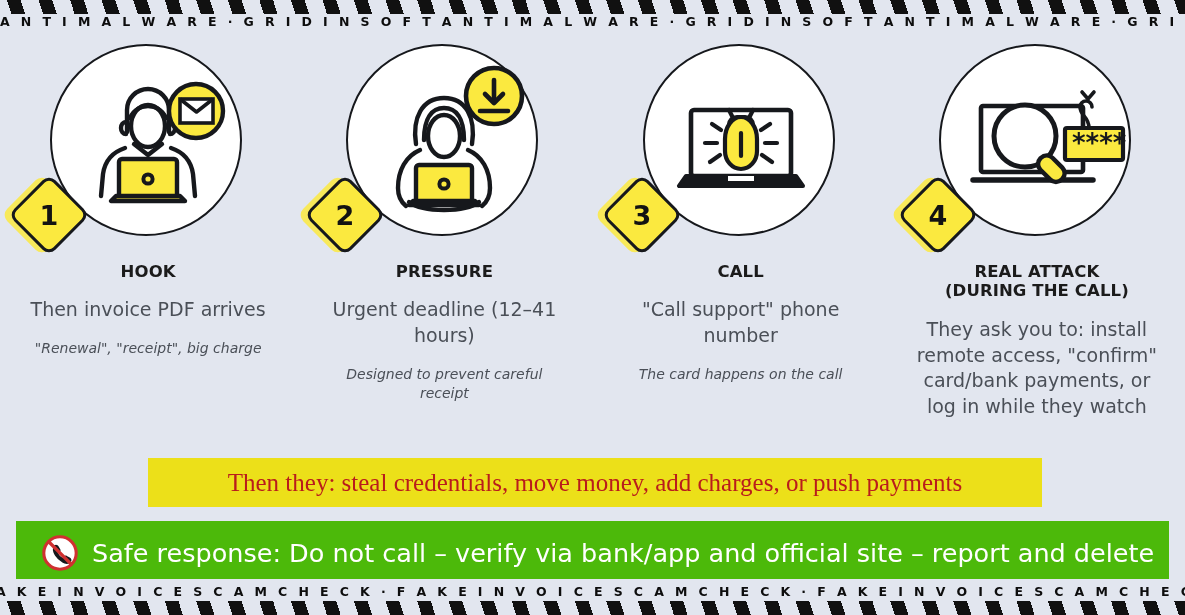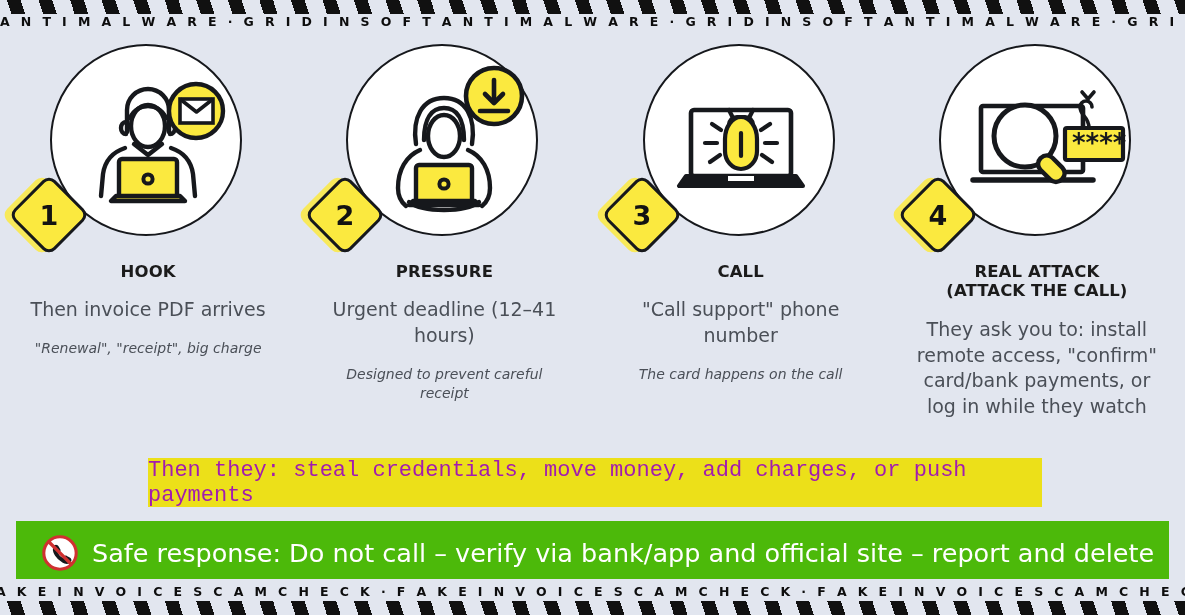--- a/index.html
+++ b/index.html
@@ -157,23 +157,23 @@
     left: 148px;
     top: 458px;
     width: 894px;
     height: 49px;
     background: #ece019;
     display: flex;
     align-items: center;
     justify-content: center;
   }
   .yellow-banner span {
-    font-size: 22px;
-    color: #a21caf;
-    font-family: Liberation Mono, monospace;
+    font-size: 25px;
+    color: #b91c1c;
+    font-family: Liberation Serif, serif;
   }
 
   
   .green-banner {
     position: absolute;
     left: 16px;
     top: 521px;
     width: 1153px;
     height: 64px;
     background: #4cb90a;
@@ -326,21 +326,21 @@
           <path d="M150 84 c0 -12 -9 -12 -9 -21 a6 6 0 0 1 12 0"></path>
           <path d="M143 48 l6 7 l6 -7"></path>
         </g>
       </svg>
       <div class="badge">
         <span>4</span>
       </div>
     </div>
     <div class="step-title">
       <div>REAL ATTACK</div>
-      <div>(ATTACK THE CALL)</div>
+      <div>(DURING THE CALL)</div>
     </div>
     <div class="step-desc">They ask you to: install remote access, "confirm" card/bank payments, or log in while they watch</div>
     <div class="step-note"></div>
   </div>
 
 </div>
 
 <div class="yellow-banner">
   <span>Then they: steal credentials, move money, add charges, or push payments</span>
 </div>

